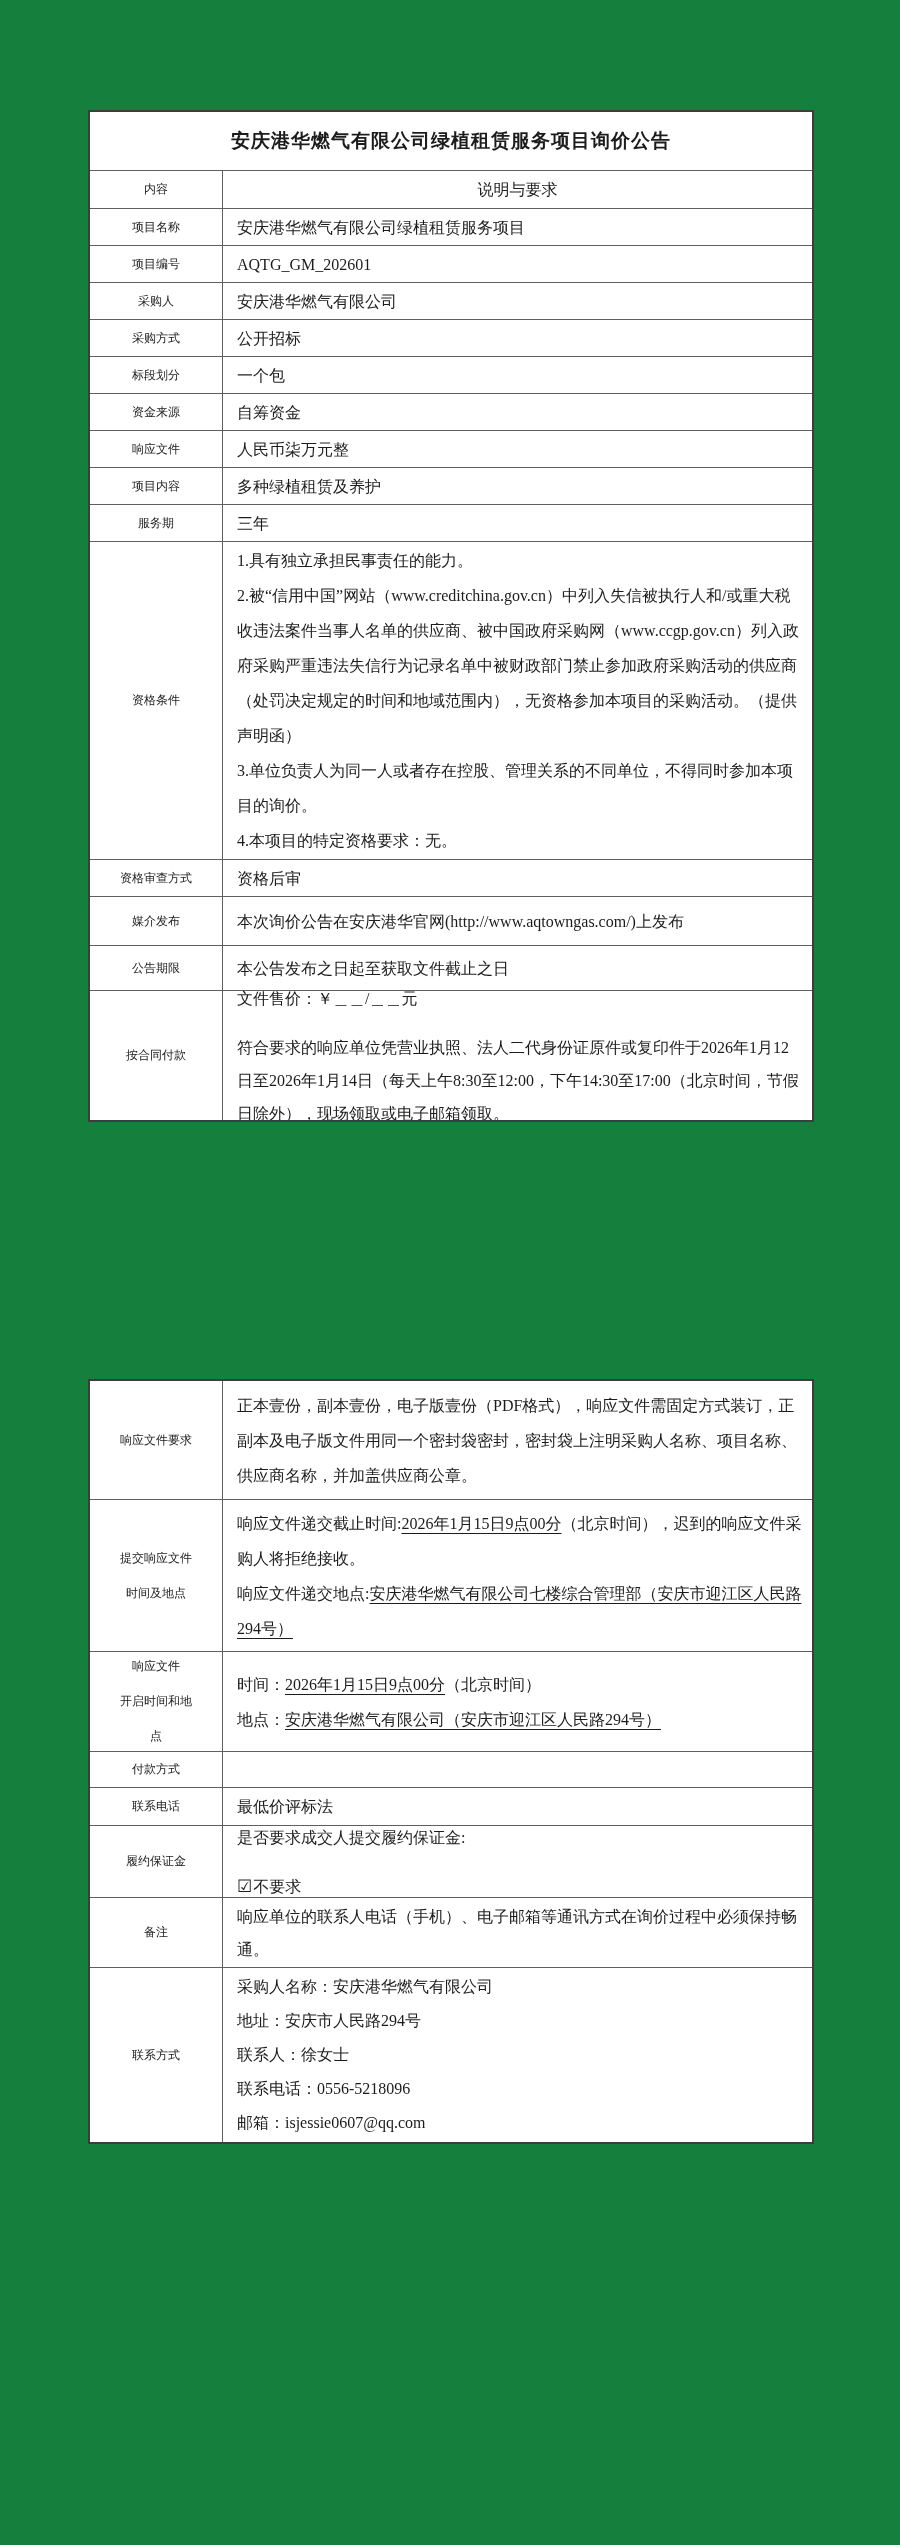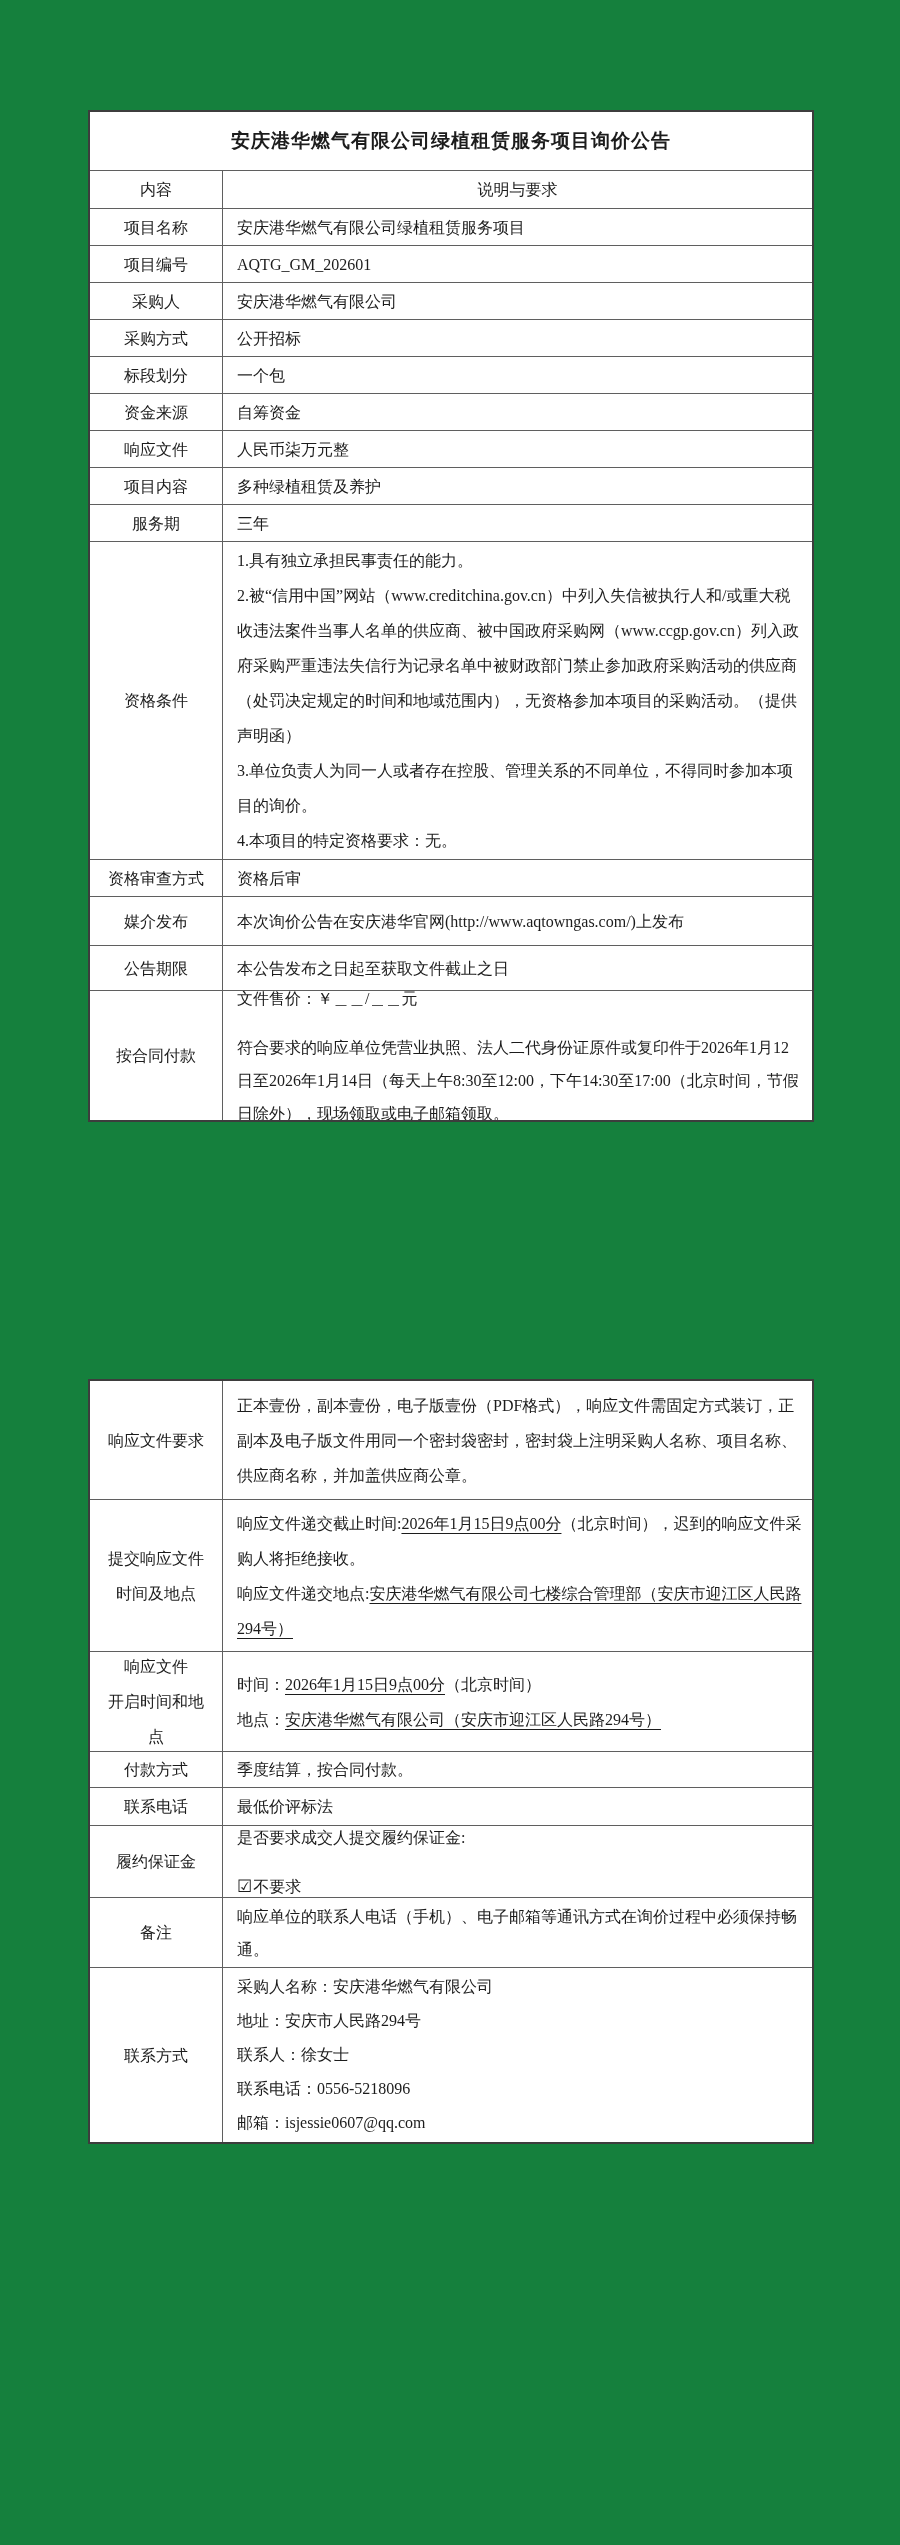--- a/index.html
+++ b/index.html
@@ -18,21 +18,21 @@
   #table1 { top: 110px; }
   #table2 { top: 1379px; }
 
   .t-row { display: flex; border-top: 1px solid #5f5f5f; overflow: hidden; }
   .t-row.first { border-top: none; }
 
   .cell-label {
     flex: 0 0 133px; width: 133px;
     border-right: 1px solid #5f5f5f;
     display: flex; flex-direction: column; align-items: center; justify-content: center;
-    text-align: center; font-size: 16px; line-height: 35px;
+    text-align: center; font-size: 12px; line-height: 35px;
     padding: 2px; overflow: hidden;
   }
   .cell-content {
     flex: 1 1 auto;
     display: flex; flex-direction: column; justify-content: center;
     font-size: 16px; line-height: 35px;
     padding: 3px 10px 3px 14px; overflow: hidden;
   }
   .cell-content.center { align-items: center; text-align: right; padding-left: 10px; }
   .cell-content p { margin: 0; }
@@ -161,21 +161,20 @@
         <div>点</div>
       </div>
       <div class="cell-content">
         <p><span>时间：</span><span class="u">2026年1月15日9点00分</span><span>（北京时间）</span></p>
         <p><span>地点：</span><span class="u">安庆港华燃气有限公司（安庆市迎江区人民路294号）</span></p>
       </div>
     </div>
 
     <div class="t-row" style="height:36px">
       <div class="cell-label">付款方式</div>
-      <div class="cell-content">季度结算，按合同付款。</div>
     </div>
 
     <div class="t-row" style="height:38px">
       <div class="cell-label">联系电话</div>
       <div class="cell-content">最低价评标法</div>
     </div>
 
     <div class="t-row" style="height:72px">
       <div class="cell-label">履约保证金</div>
       <div class="cell-content lh33">

